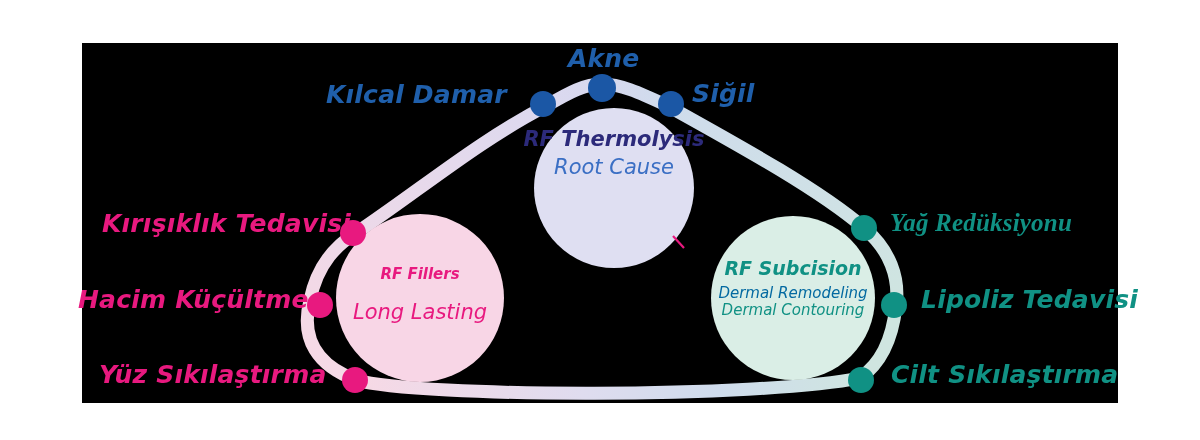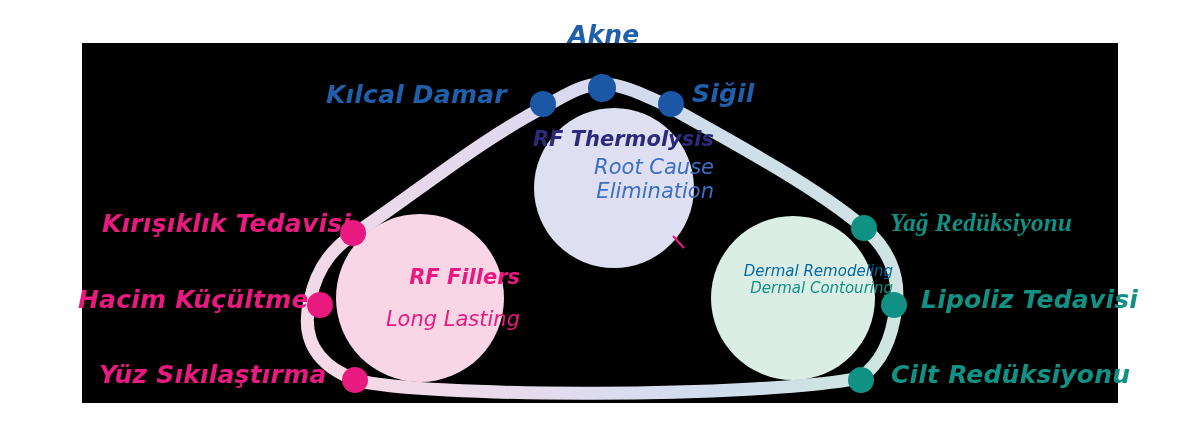--- a/index.html
+++ b/index.html
@@ -5,21 +5,21 @@
   html,body{margin:0;padding:0;background:#ffffff;}
   body{width:1200px;height:440px;overflow:hidden;font-family:"DejaVu Sans",sans-serif;}
   #stage{position:relative;width:1200px;height:440px;background:#ffffff;}
   #panel{position:absolute;left:82px;top:43px;width:1036px;height:360px;background:#000000;overflow:hidden;}
   #svgwrap{position:absolute;left:0;top:0;width:1200px;height:440px;pointer-events:none;}
   .lbl{position:absolute;white-space:nowrap;font-style:italic;font-weight:bold;
        font-family:"DejaVu Sans",sans-serif;letter-spacing:.2px;}
   .lbl-blue{color:#1f5fab;font-size:25px;}
   .lbl-pink{color:#e8197f;font-size:25px;}
   .lbl-teal{color:#109184;font-size:25px;}
-  .ctr{position:absolute;text-align:right;line-height:1.14;}
+  .ctr{position:absolute;text-align:center;line-height:1.14;}
   .ctr .t1{font-style:italic;font-weight:bold;}
   .ctr .t2{font-style:italic;font-weight:normal;}
 </style>
 </head>
 <body>
 
 <div id="stage">
 
   <div id="panel"></div>
 
@@ -76,38 +76,38 @@
 
       <circle cx="864" cy="228" r="13" fill="#109184"></circle>
       <circle cx="894" cy="305" r="13" fill="#109184"></circle>
       <circle cx="861" cy="380" r="13" fill="#109184"></circle>
     </g>
   </svg>
 
   <div class="ctr" style="left:514px;top:128px;width:200px;">
     <div class="t1" style="color:#2c2a7a;font-size:21px;">RF Thermolysis</div>
     <div class="t2" style="color:#3b6fc4;font-size:21px;margin-top:4px;">Root Cause</div>
-    <div class="t2" style="color:#3b6fc4;font-size:21px;">Elimination</div>
   </div>
 
   <div class="ctr" style="left:320px;top:266px;width:200px;">
-    <div class="t1" style="color:#e8197f;font-size:21px;">RF Fillers</div>
+    <div class="t1" style="color:#e8197f;font-size:15px;">RF Fillers</div>
     <div class="t2" style="color:#e8197f;font-size:21px;margin-top:18px;">Long Lasting</div>
   </div>
 
   <div class="ctr" style="left:693px;top:258px;width:200px;">
+    <div class="t1" style="color:#109184;font-size:19px;">RF Subcision</div>
     <div class="t2" style="color:#0369a1;font-size:15px;margin-top:5px;">Dermal Remodeling</div>
     <div class="t2" style="color:#109184;font-size:15px;">Dermal Contouring</div>
   </div>
 
   <div class="lbl lbl-blue" style="left:326px;top:80px;">Kılcal Damar</div>
-  <div class="lbl lbl-blue" style="left:568px;top:20px;">Akne</div>
+  <div class="lbl lbl-blue" style="left:568px;top:44px;">Akne</div>
   <div class="lbl lbl-blue" style="left:692px;top:79px;text-align:center;">Siğil</div>
 
   <div class="lbl lbl-pink" style="left:102px;top:209px;">Kırışıklık Tedavisi</div>
   <div class="lbl lbl-pink" style="left:78px;top:285px;">Hacim Küçültme</div>
   <div class="lbl lbl-pink" style="left:99px;top:360px;">Yüz Sıkılaştırma</div>
 
   <div class="lbl lbl-teal" style="left:890px;top:209px;font-family:Liberation Serif, serif;">Yağ Redüksiyonu</div>
   <div class="lbl lbl-teal" style="left:921px;top:285px;">Lipoliz Tedavisi</div>
-  <div class="lbl lbl-teal" style="left:891px;top:360px;">Cilt Redüksiyonu</div>
+  <div class="lbl lbl-teal" style="left:891px;top:360px;">Cilt Sıkılaştırma</div>
 
 </div>
 
 </body></html>

